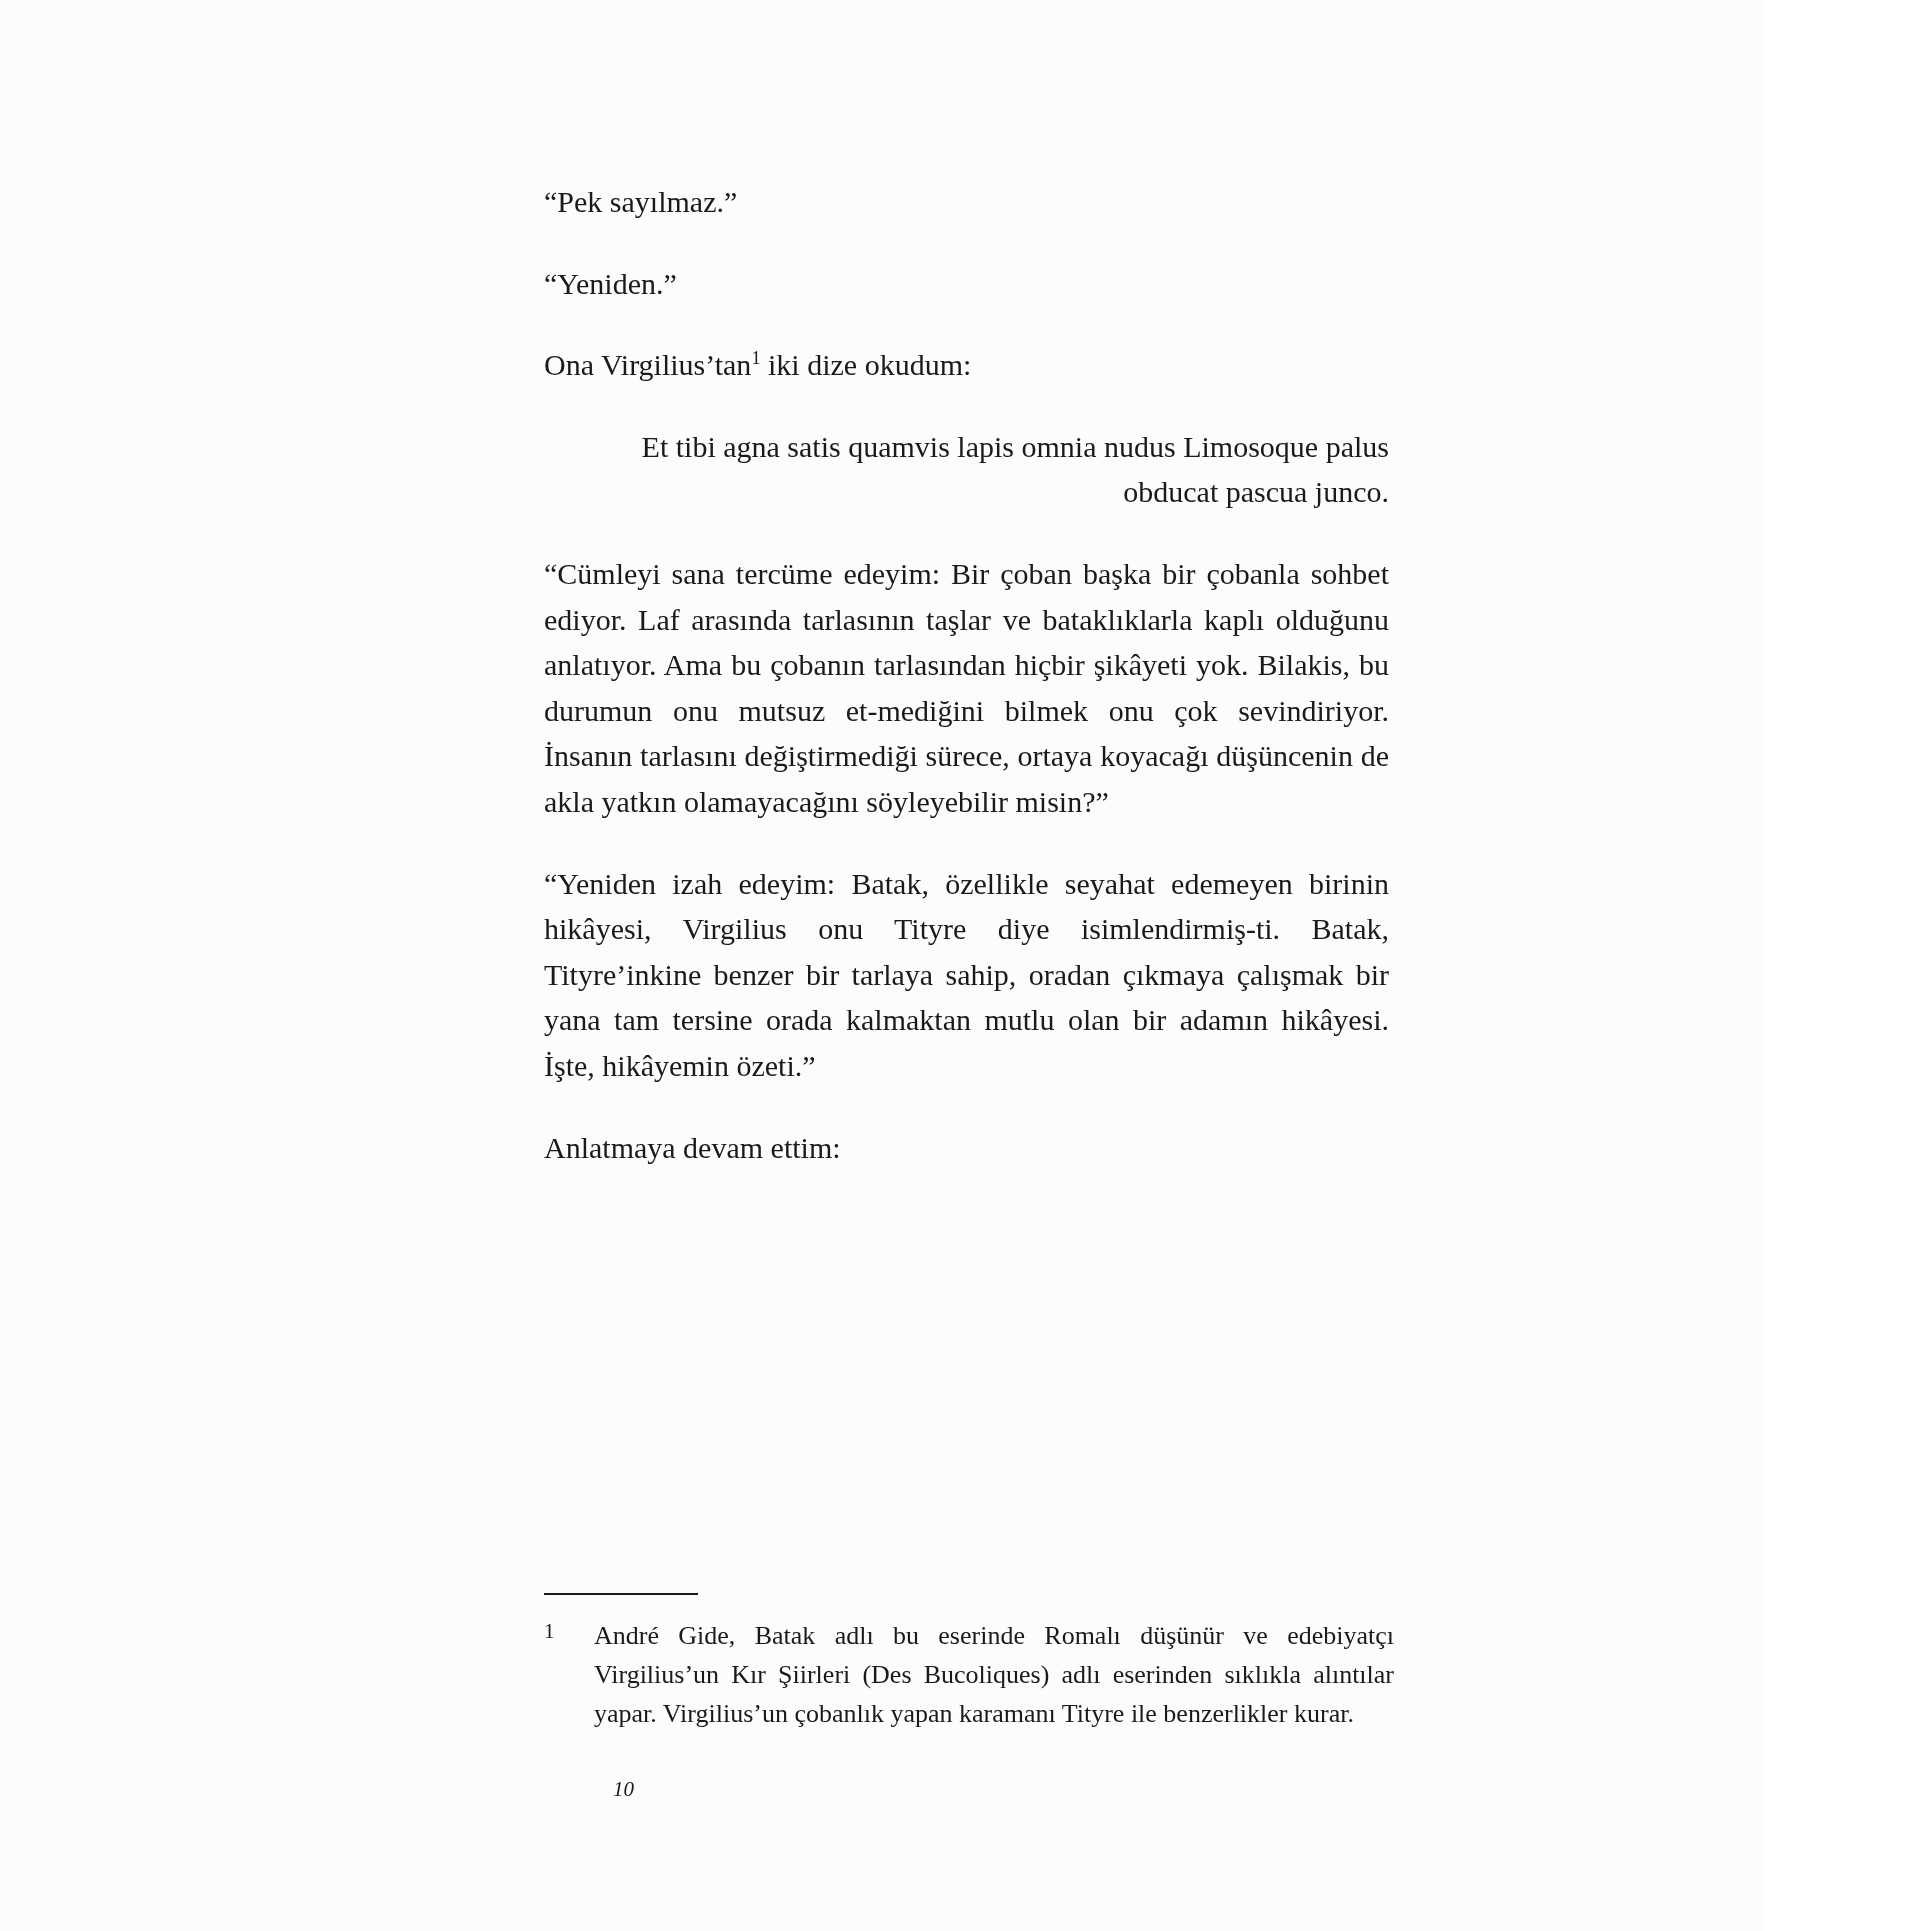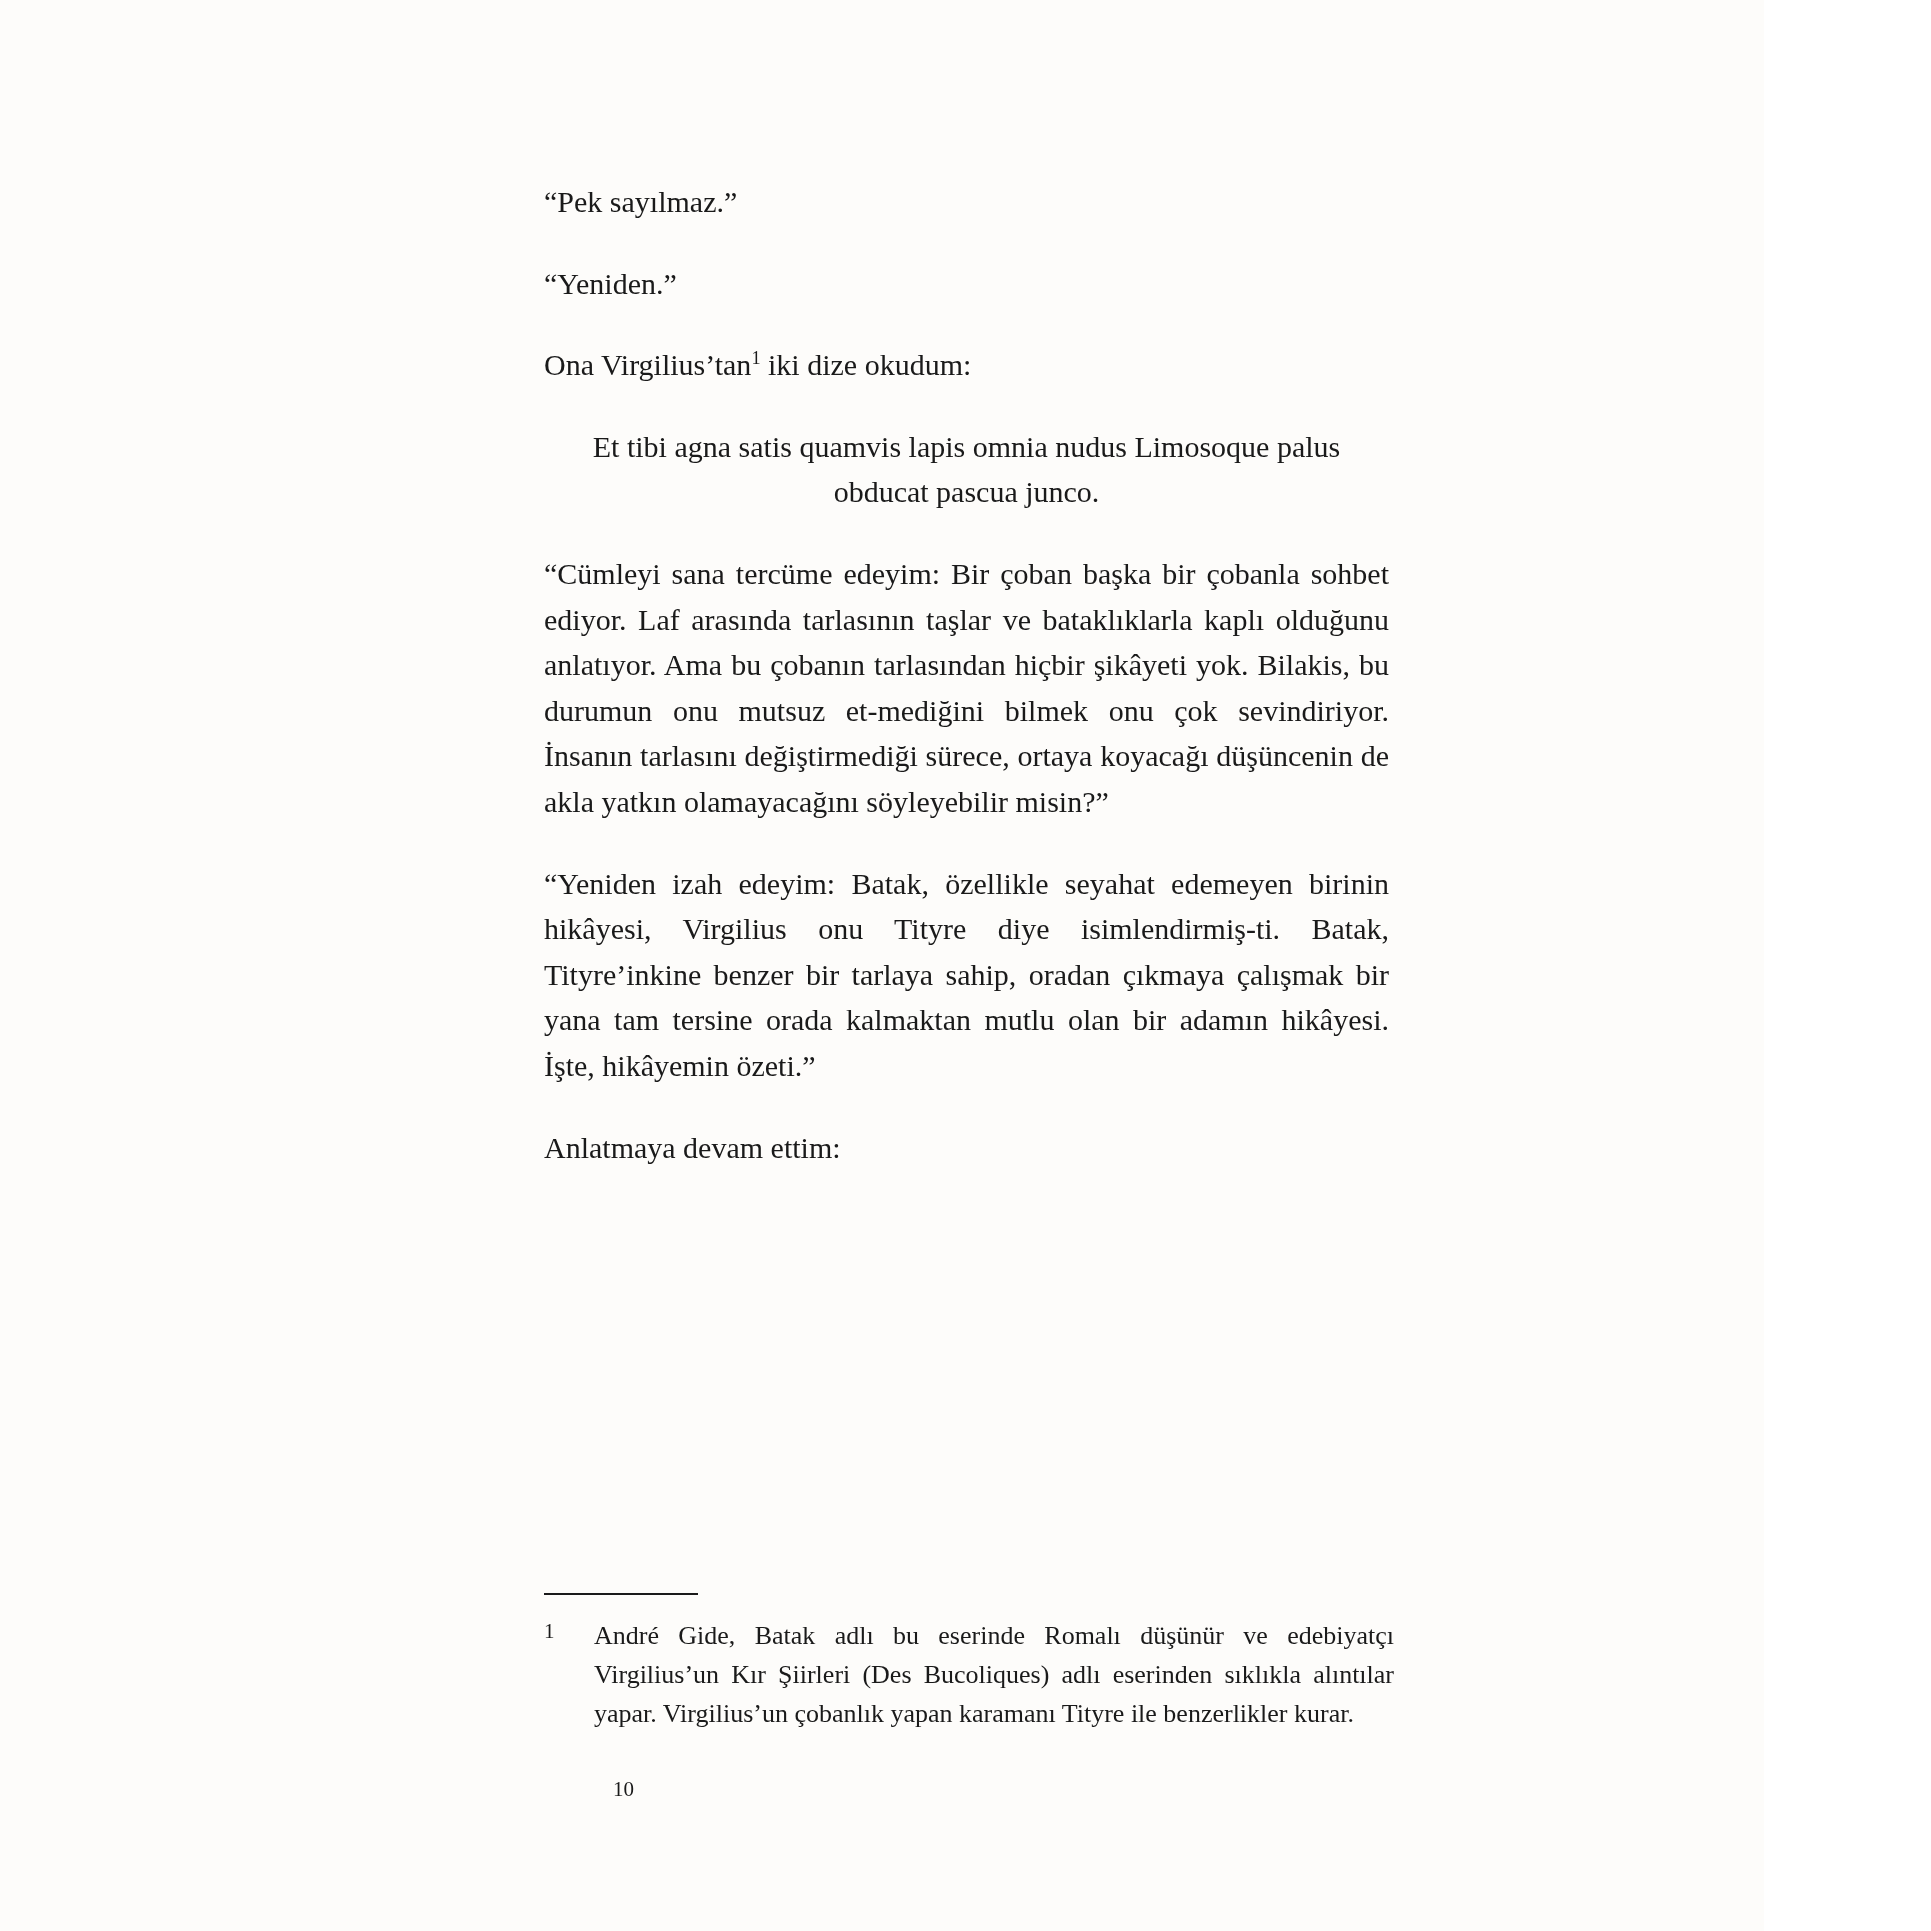--- a/index.html
+++ b/index.html
@@ -43,21 +43,21 @@
   }
 
   p.para.short {
     text-align: left;
   }
 
   p.verse {
     margin: 0 0 36px 0;
     font-size: 30px;
     line-height: 1.52;
-    text-align: center;
+    text-align: right;
   }
 
   sup.fn {
     font-size: 18.3px;
     vertical-align: super;
     line-height: 0;
   }
 
   .footnote-area {
     position: absolute;
@@ -91,20 +91,21 @@
     text-align: justify;
     flex: 1 1 auto;
   }
 
   .page-number {
     position: absolute;
     left: 613px;
     top: 1777px;
     font-size: 21px;
     color: #1a1a1a;
+    font-style: italic;
   }
 </style>
 </head>
 <body>
 
 <div class="page">
 
   <div class="text-block">
 
     <p class="para short">“Pek sayılmaz.”</p>

